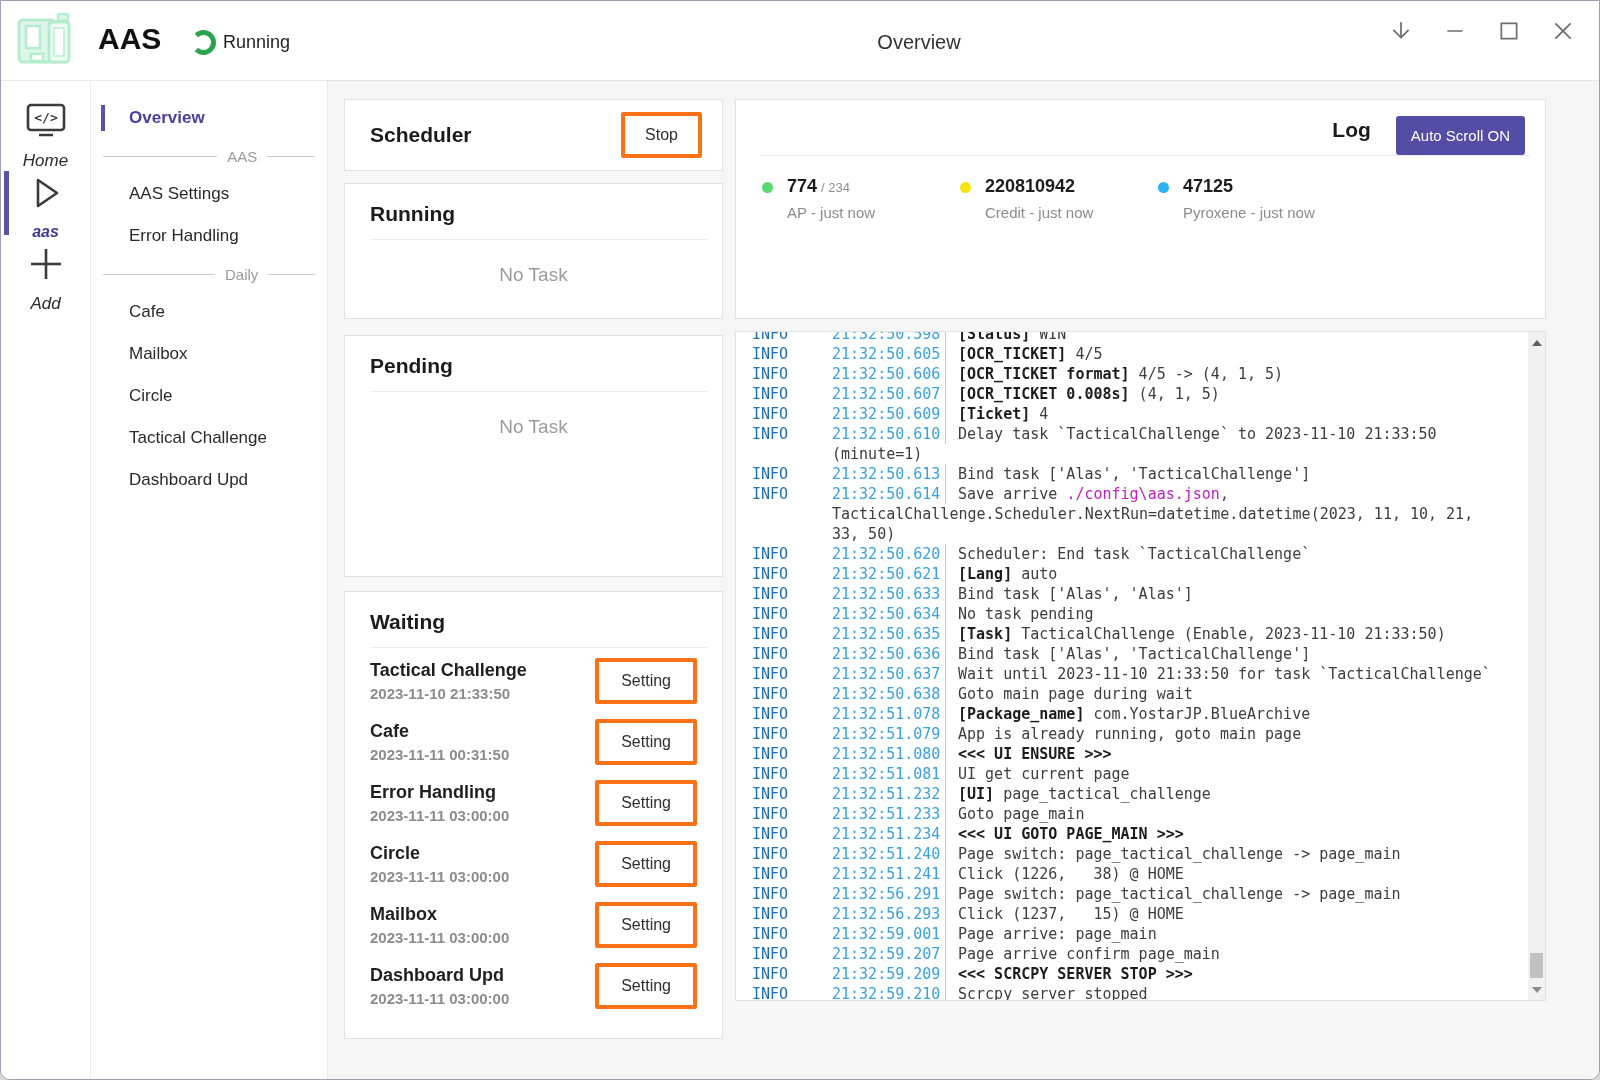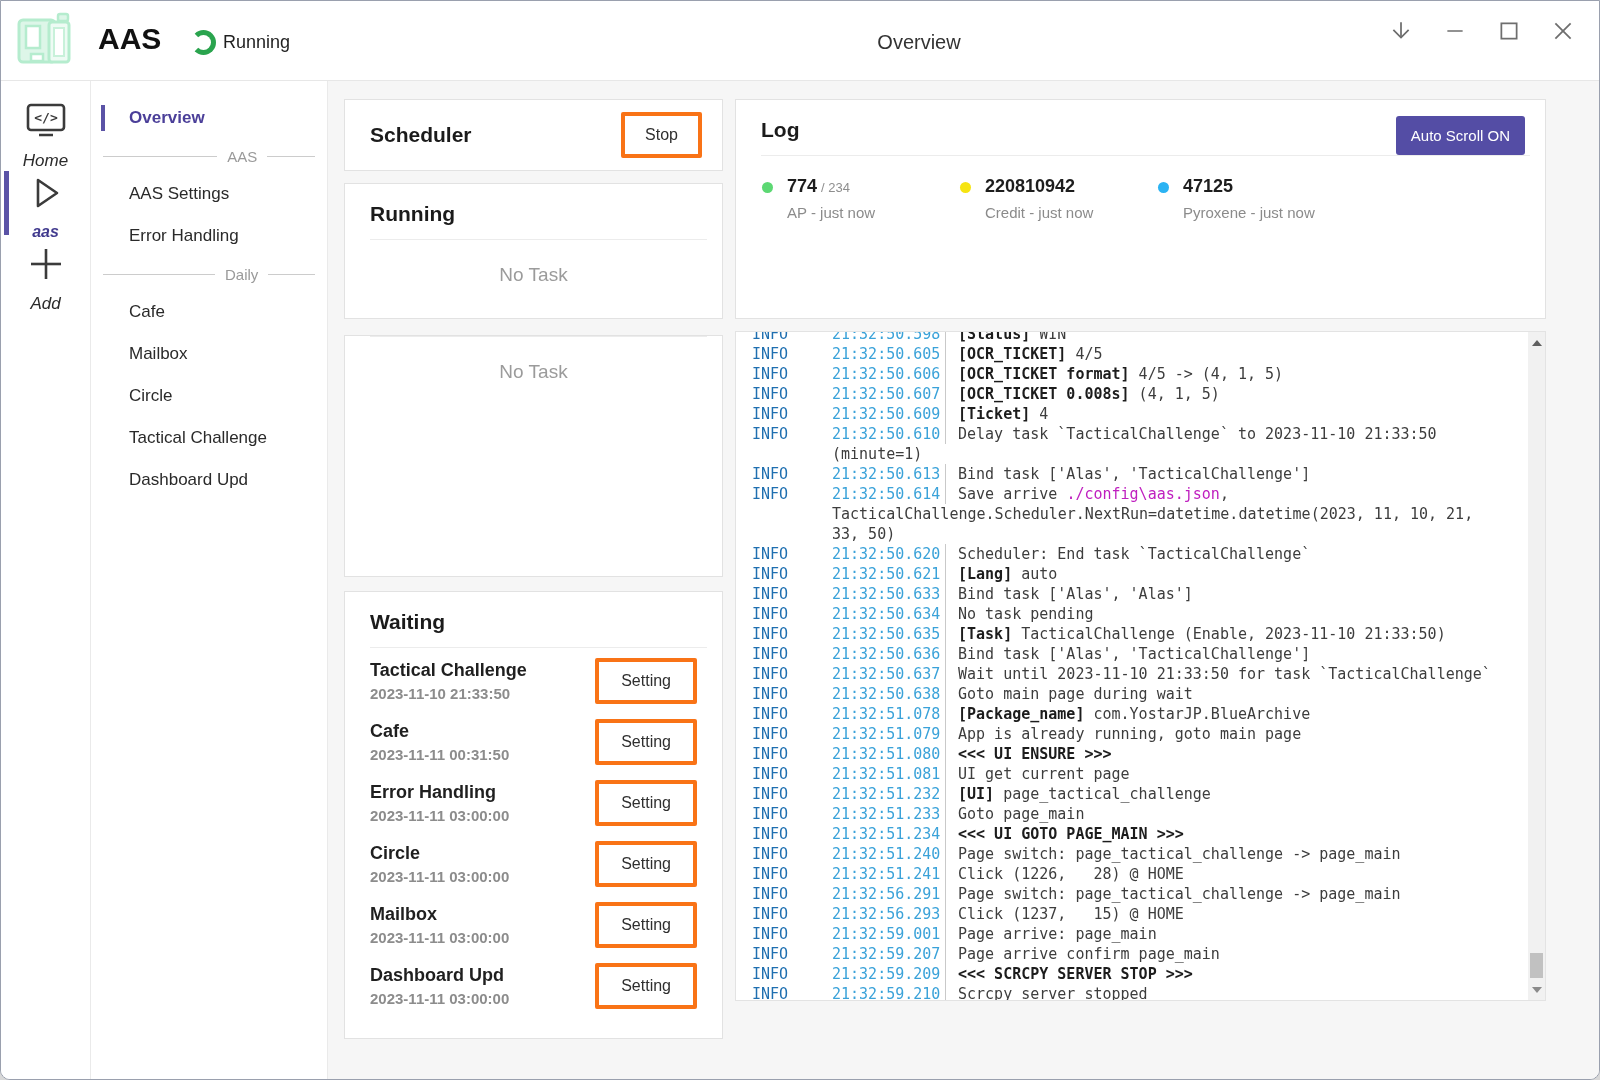--- a/index.html
+++ b/index.html
@@ -69,21 +69,21 @@
 
   .card-waiting { left:16px; top:510px; width:379px; height:448px; }
   .wait-rows { padding-top:2px; }
   .wait-row { display:flex; align-items:center; justify-content:space-between;
               height:61px; padding:0 25px; }
   .wait-name { font-size:18px; font-weight:bold; color:#1f1f1f; }
   .wait-time { font-size:15px; font-weight:bold; color:#8c8c8c; margin-top:4px; }
   .setting-btn { padding:10px 22px; }
 
   .card-log { left:407px; top:18px; width:811px; height:220px; }
-  .log-head { display:flex; align-items:flex-start; justify-content:space-between; }
+  .log-head { display:flex; align-items:flex-start; justify-content:flex-end; }
   .autoscroll-btn { margin:16px 20px 0 0; background:#544da5; color:#fff; border:none;
                     border-radius:3px; font-size:15px; padding:11px 15px; cursor:pointer;
                     font-family:"Liberation Sans", sans-serif; }
   .stats { display:flex; padding-left:26px; margin-top:20px; }
   .stat { width:198px; display:flex; align-items:flex-start; }
   .dot { width:11px; height:11px; border-radius:50%; margin-top:6px; margin-right:14px; flex:none; }
   .stat-value { font-size:18px; font-weight:bold; color:#1d1d1d; }
   .stat-total { font-size:13px; color:#8e8e8e; margin-left:4px; }
   .stat-label { font-size:15px; color:#8b8b8b; margin-top:7px; }
 
@@ -240,20 +240,21 @@
       <button class="btn-outline">Stop</button>
     </div>
 
     <div class="card card-running">
       <div class="card-title">Running</div>
       <div class="card-hr"></div>
       <div class="no-task">No Task</div>
     </div>
 
     <div class="card card-pending">
+      <div class="card-title">Pending</div>
       <div class="card-hr"></div>
       <div class="no-task">No Task</div>
     </div>
 
     <div class="card card-waiting">
       <div class="card-title">Waiting</div>
       <div class="card-hr"></div>
       <div class="wait-rows">
   <div class="wait-row">
     <div>
@@ -520,21 +521,21 @@
     <span class="ll-lvl">INFO</span>
             <span class="ll-time">21:32:51.240</span>
             <span class="ll-sep"></span>
             <span class="ll-msg"><span>Page switch: page_tactical_challenge -&gt; page_main</span></span>
   </div>
 
   <div class="log-line">
     <span class="ll-lvl">INFO</span>
             <span class="ll-time">21:32:51.241</span>
             <span class="ll-sep"></span>
-            <span class="ll-msg"><span>Click (1226,   28) @ HOME</span></span>
+            <span class="ll-msg"><span>Click (1226,   38) @ HOME</span></span>
   </div>
 
   <div class="log-line">
     <span class="ll-lvl">INFO</span>
             <span class="ll-time">21:32:56.291</span>
             <span class="ll-sep"></span>
             <span class="ll-msg"><span>Page switch: page_tactical_challenge -&gt; page_main</span></span>
   </div>
 
   <div class="log-line">

